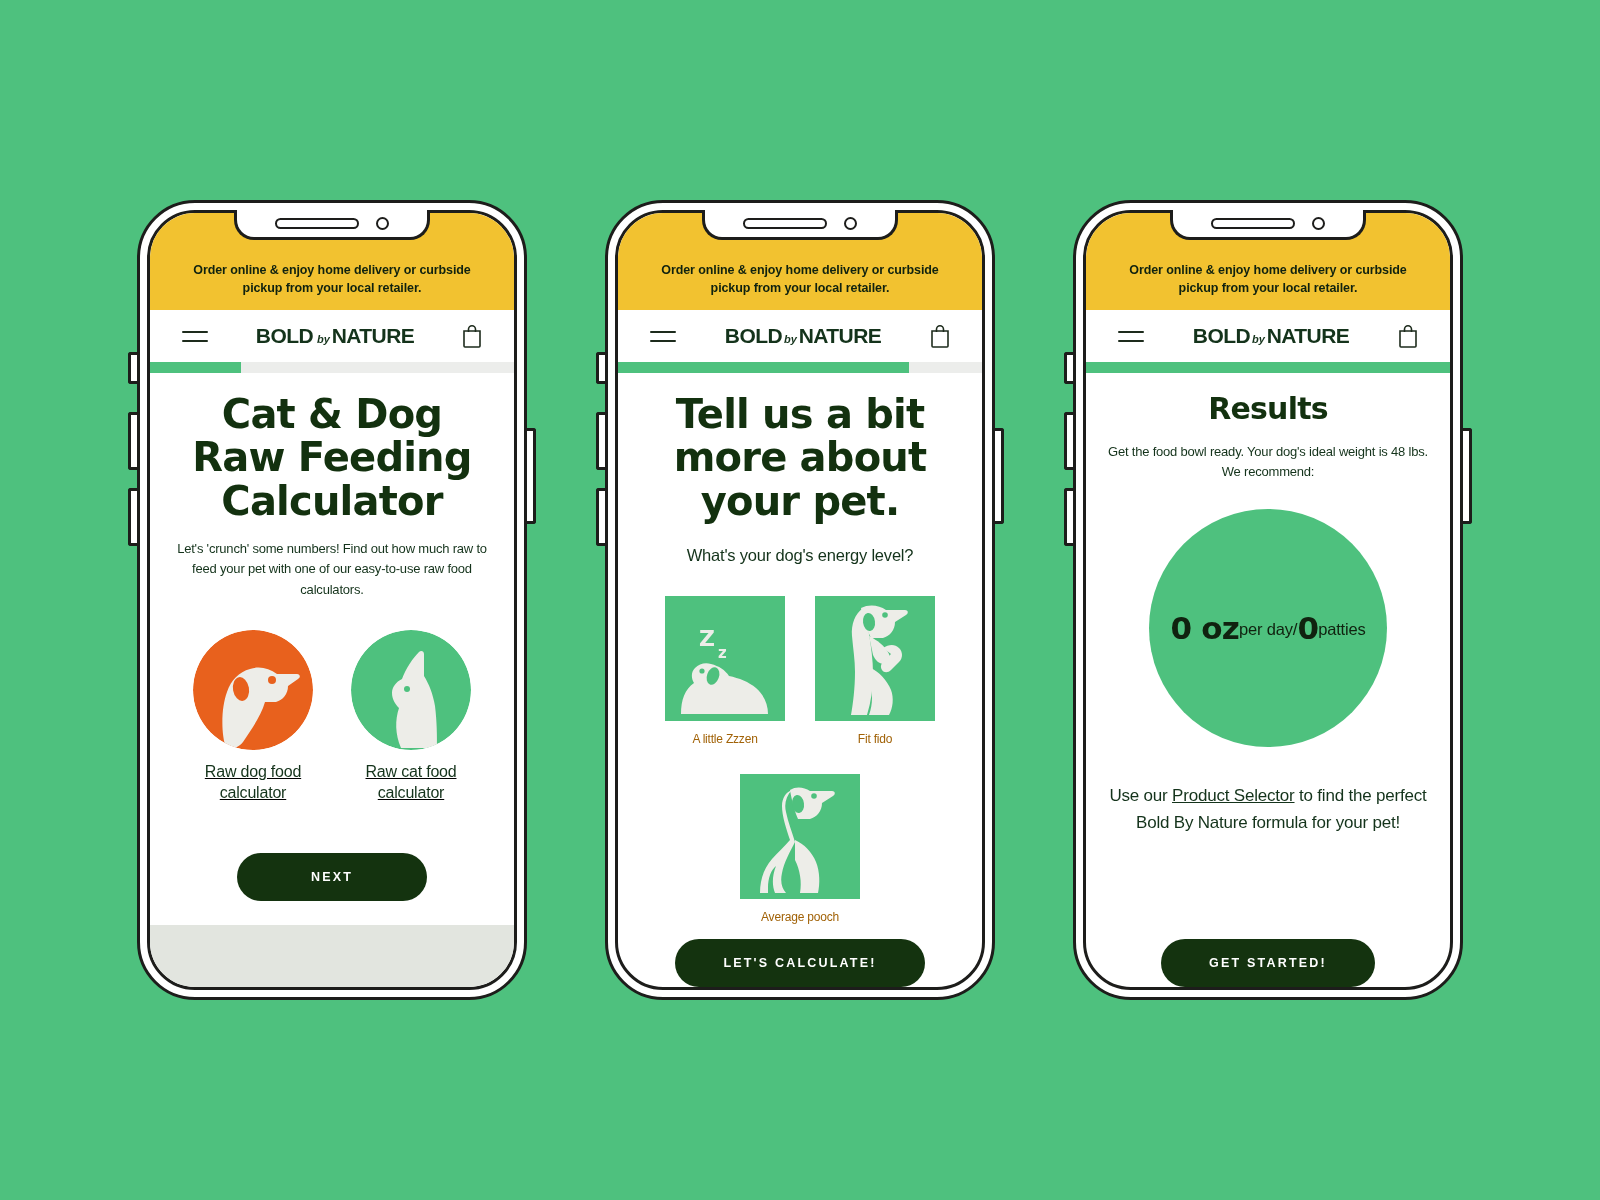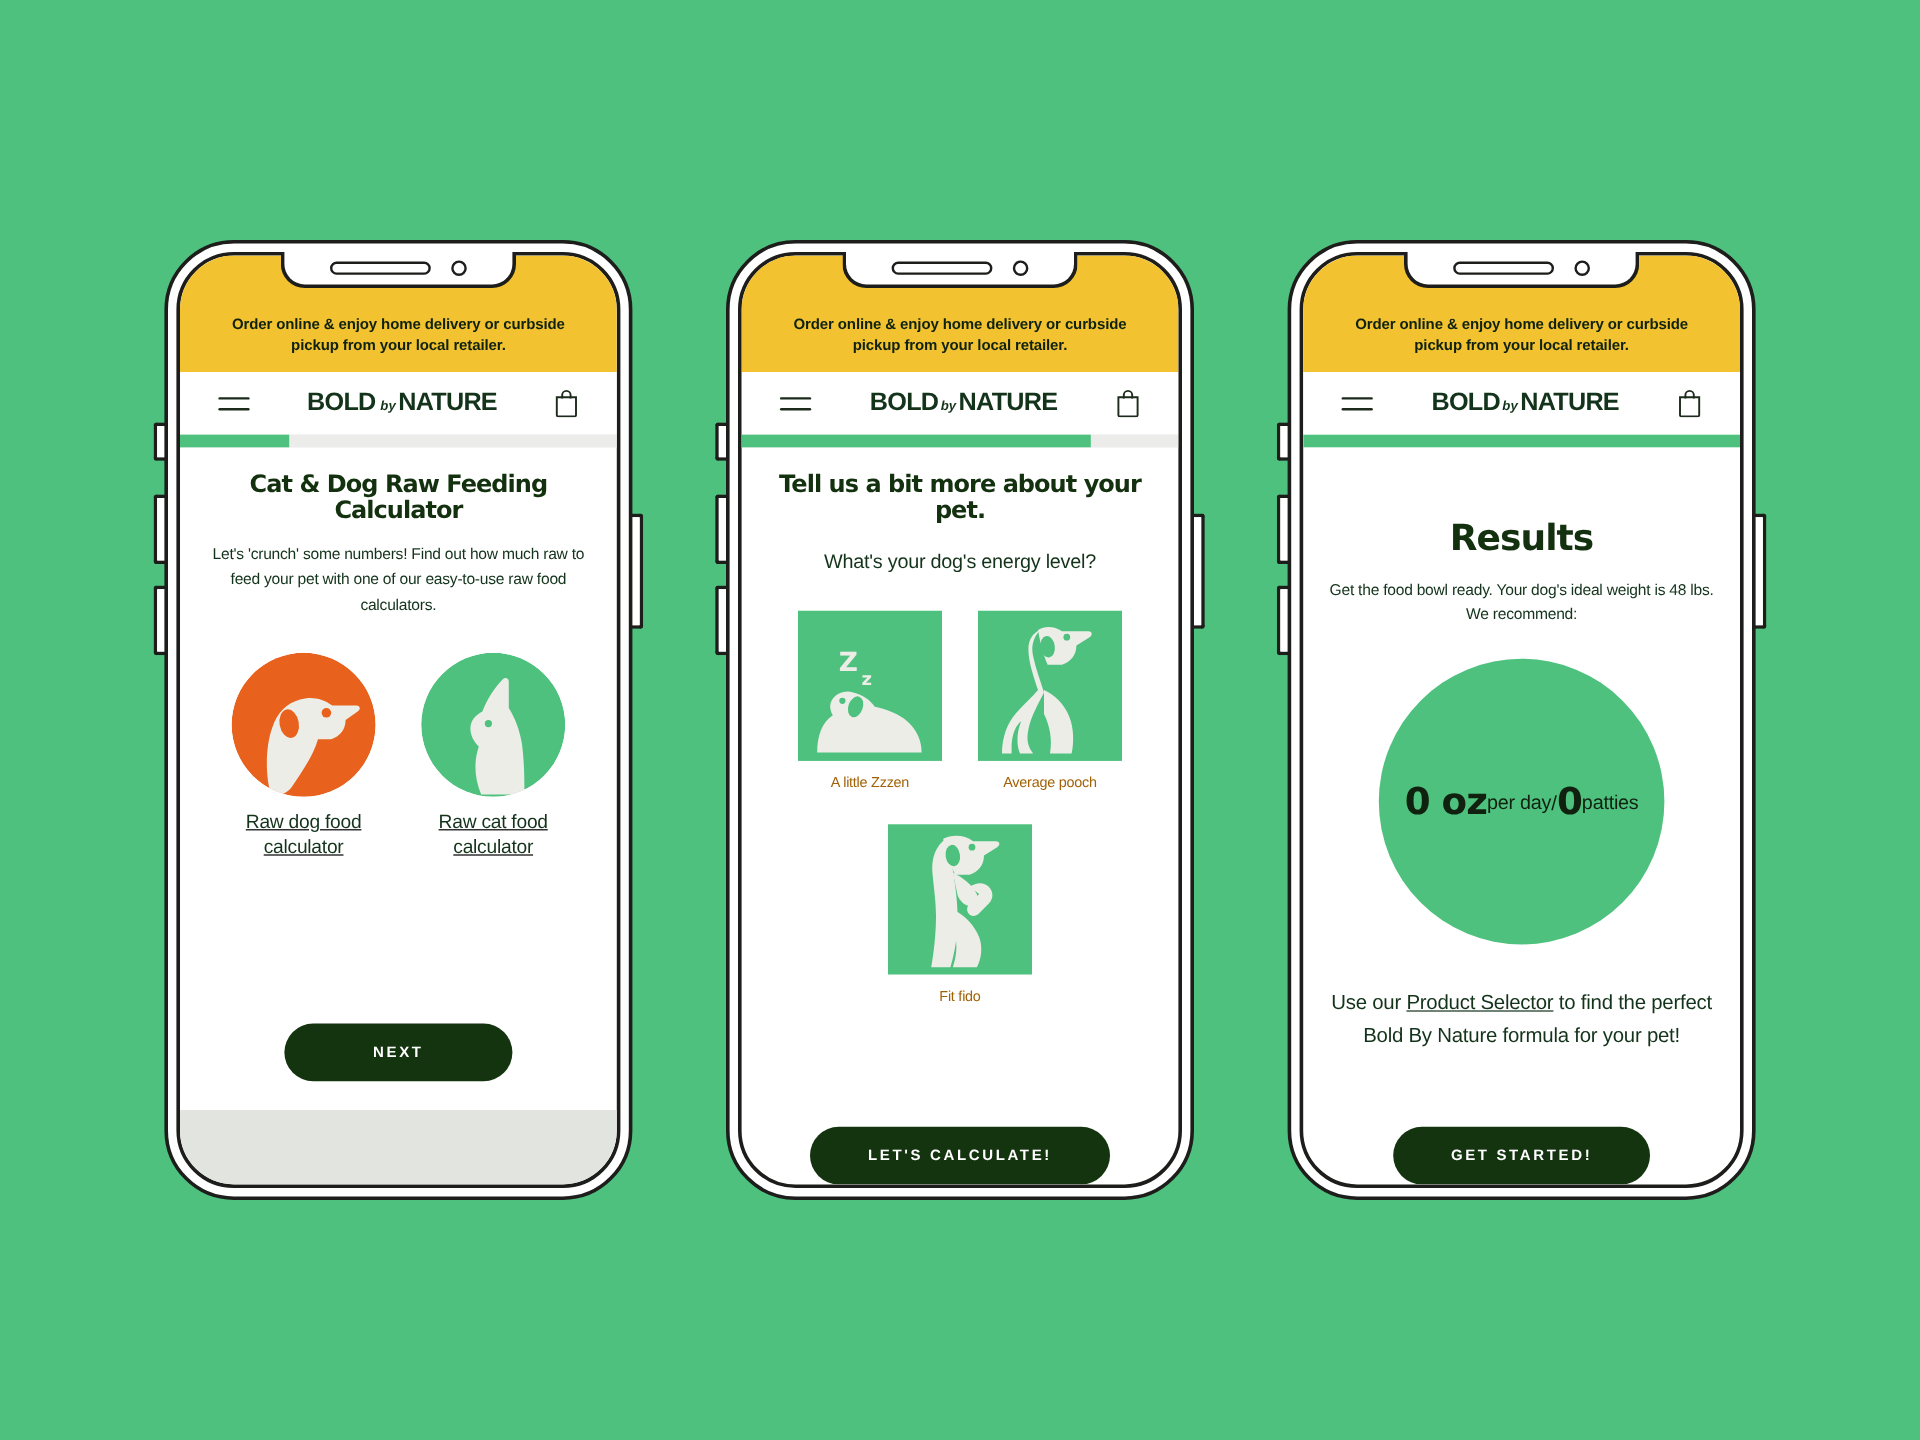--- a/index.html
+++ b/index.html
@@ -159,26 +159,26 @@
     overflow: hidden;
     position: relative;
     display: flex;
     flex-direction: column;
   }
 
   h1.title {
     font-family: "DejaVu Sans", sans-serif;
     font-weight: 900;
     color: #13310F;
-    font-size: 20px;
+    font-size: 40px;
     line-height: 1.08;
     letter-spacing: -0.8px;
     margin-bottom: 16px;
   }
-  h1.title.sm { font-size: 30px; margin-top: 40px; }
+  h1.title.sm { font-size: 30px; }
 
   p.lede {
     color: #14331B;
     font-size: 13px;
     line-height: 1.58;
     letter-spacing: -0.2px;
   }
 
   p.question {
     color: #14331B;
@@ -411,43 +411,43 @@
               <path d="M16 118 C16 104 20 93 29 87 C26 82 26 76 30 72 C34 68 40 66 46 68 C54 70 60 74 64 80 C74 82 84 86 91 92 C99 99 103 108 103 118 Z" fill="#EDEDE8"></path>
               <ellipse cx="48" cy="80" rx="6" ry="9" transform="rotate(20 48 80)" fill="#4EC17E"></ellipse>
               <circle cx="37" cy="75" r="2.6" fill="#4EC17E"></circle>
             </svg>
             <div class="energy-label">A little Zzzen</div>
           </div>
 
           <div class="energy">
             <svg class="energy-tile" viewBox="0 0 120 125">
               <rect width="120" height="125" fill="#4EC17E"></rect>
-              <path d="M52 16 C46 22 44 30 46 38 C48 48 52 58 55 68 C50 78 44 88 42 99 C40 108 42 114 46 119 L35 119 C32 112 32 102 36 92 C31 96 28 104 28 114 L28 119 L20 119 C20 106 24 94 32 85 C38 78 45 72 50 66 C46 54 42 42 42 32 C42 24 46 18 52 16 Z" fill="#EDEDE8"></path>
-              <path d="M50 16 C56 12 64 13 70 17 L92 17 C95 17 96 20 93 22 L82 29 C82 37 77 43 70 45 L58 45 C55 38 52 28 50 16 Z" fill="#EDEDE8"></path>
-              <path d="M55 66 C64 70 72 78 76 88 C80 98 80 110 78 119 L60 119 C62 108 60 96 55 86 Z" fill="#EDEDE8"></path>
-              <ellipse cx="58" cy="30" rx="6" ry="9" transform="rotate(-8 58 30)" fill="#4EC17E"></ellipse>
-              <circle cx="74" cy="22" r="2.8" fill="#4EC17E"></circle>
-            </svg>
-            <div class="energy-label">Average pooch</div>
-          </div>
-
-          <div class="energy">
-            <svg class="energy-tile" viewBox="0 0 120 125">
-              <rect width="120" height="125" fill="#4EC17E"></rect>
               <path d="M48 12 C40 18 36 28 37 40 C38 52 40 64 40 76 C40 92 38 108 36 119 L52 119 C56 106 58 92 58 78 C58 64 56 50 54 38 C53 28 52 18 48 12 Z" fill="#EDEDE8"></path>
               <path d="M46 12 C54 8 64 9 71 14 L90 14 C93 14 94 17 91 19 L80 26 C80 34 75 40 68 42 L56 42 C52 34 48 22 46 12 Z" fill="#EDEDE8"></path>
               <path d="M54 40 C62 44 70 50 74 58 C76 63 74 68 69 68 C64 68 60 64 58 59 Z" fill="#EDEDE8"></path>
               <path d="M68 52 C74 48 80 48 84 52 C88 56 88 62 84 66 L76 74 C73 77 69 77 67 74 C65 71 66 67 69 65 L76 58 Z" fill="#EDEDE8"></path>
               <path d="M56 72 C64 76 72 84 76 94 C79 102 78 112 74 119 L54 119 C58 108 58 96 54 86 Z" fill="#EDEDE8"></path>
               <ellipse cx="54" cy="26" rx="6" ry="9" transform="rotate(-8 54 26)" fill="#4EC17E"></ellipse>
               <circle cx="70" cy="19" r="2.8" fill="#4EC17E"></circle>
             </svg>
             <div class="energy-label">Fit fido</div>
           </div>
 
+          <div class="energy">
+            <svg class="energy-tile" viewBox="0 0 120 125">
+              <rect width="120" height="125" fill="#4EC17E"></rect>
+              <path d="M52 16 C46 22 44 30 46 38 C48 48 52 58 55 68 C50 78 44 88 42 99 C40 108 42 114 46 119 L35 119 C32 112 32 102 36 92 C31 96 28 104 28 114 L28 119 L20 119 C20 106 24 94 32 85 C38 78 45 72 50 66 C46 54 42 42 42 32 C42 24 46 18 52 16 Z" fill="#EDEDE8"></path>
+              <path d="M50 16 C56 12 64 13 70 17 L92 17 C95 17 96 20 93 22 L82 29 C82 37 77 43 70 45 L58 45 C55 38 52 28 50 16 Z" fill="#EDEDE8"></path>
+              <path d="M55 66 C64 70 72 78 76 88 C80 98 80 110 78 119 L60 119 C62 108 60 96 55 86 Z" fill="#EDEDE8"></path>
+              <ellipse cx="58" cy="30" rx="6" ry="9" transform="rotate(-8 58 30)" fill="#4EC17E"></ellipse>
+              <circle cx="74" cy="22" r="2.8" fill="#4EC17E"></circle>
+            </svg>
+            <div class="energy-label">Average pooch</div>
+          </div>
+
         </div>
 
         <div class="cta-wrap flush">
           <button class="cta wide">LET'S CALCULATE!</button>
         </div>
       </div>
     </div>
 
     <div class="notch">
       <div class="notch-speaker"></div>

